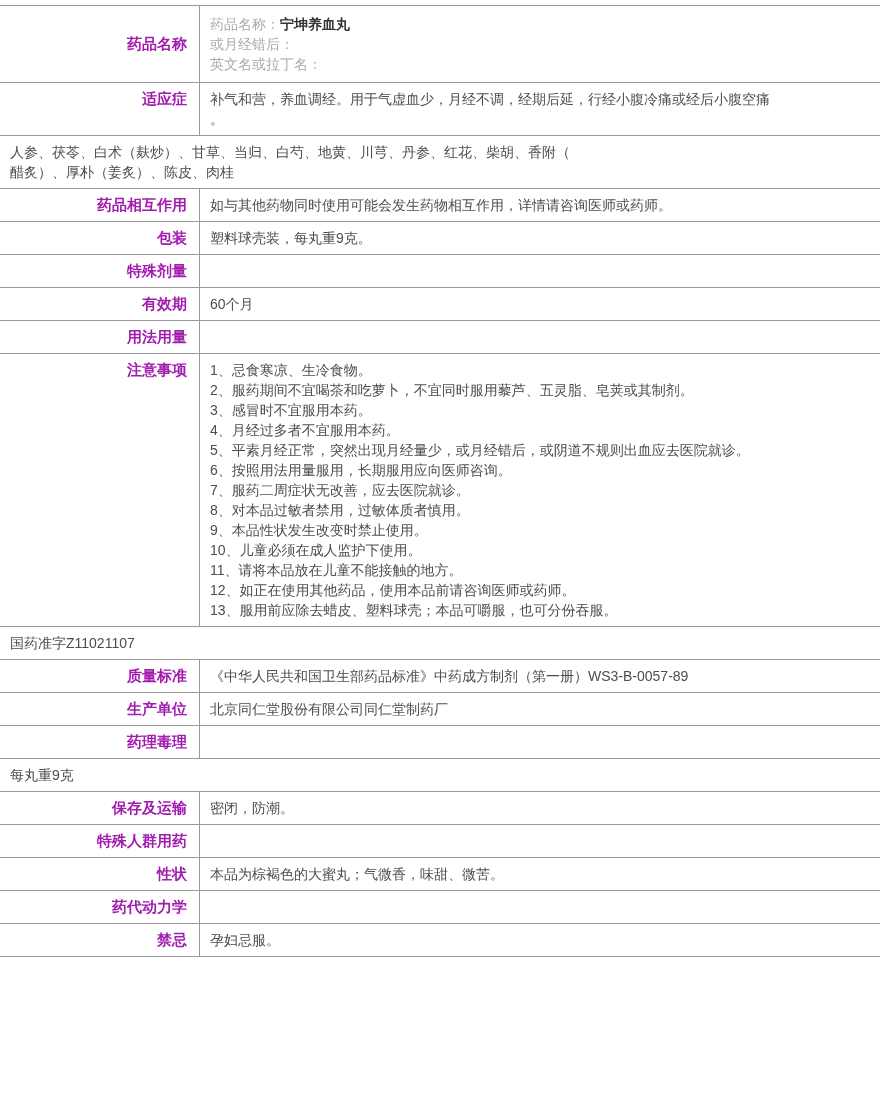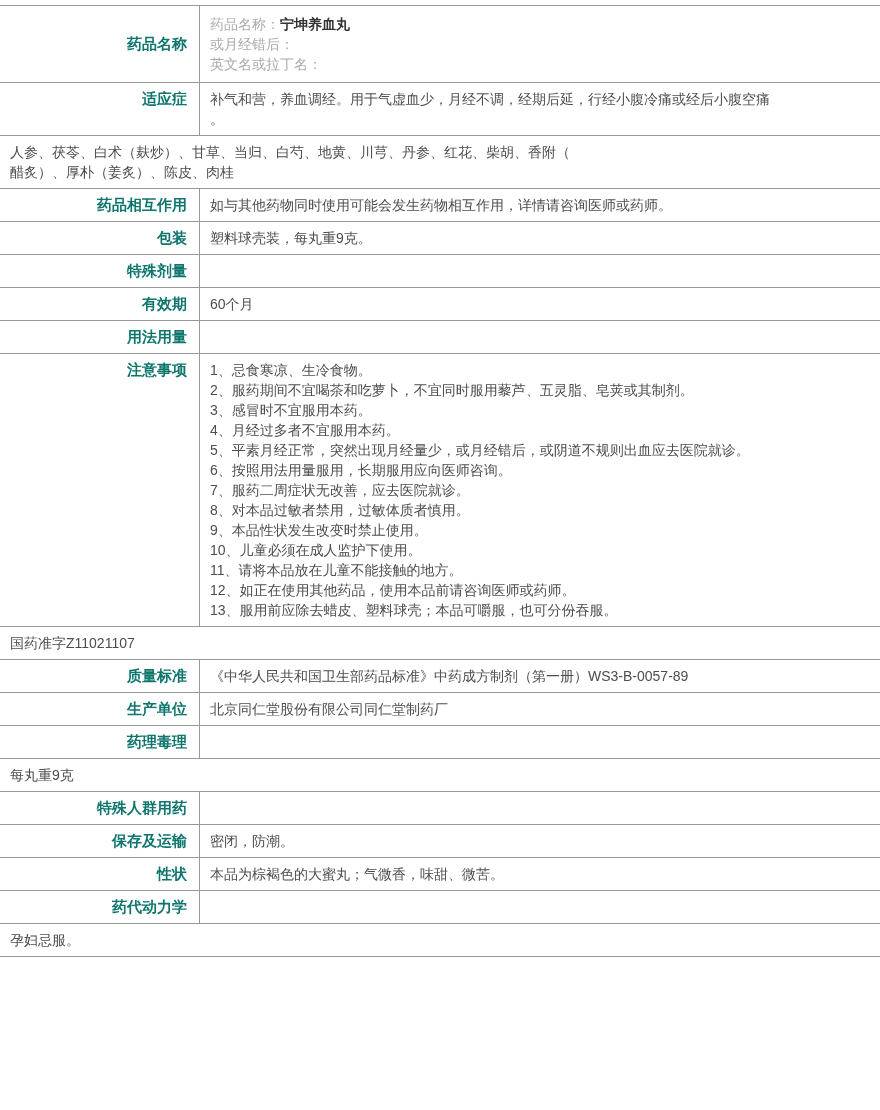--- a/index.html
+++ b/index.html
@@ -30,21 +30,21 @@
     box-sizing: border-box;
   }
   .label {
     width: 200px;
     flex: 0 0 200px;
     border-right: 1px solid #999999;
     text-align: right;
     padding: 6px 12px 6px 4px;
     font-size: 15px;
     font-weight: bold;
-    color: #0f766e;
+    color: #a21caf;
     line-height: 20px;
   }
   .content {
     flex: 1 1 auto;
     padding: 6px 12px 6px 10px;
     font-size: 14px;
     color: #4d4d4d;
     line-height: 20px;
     white-space: pre-line;
   }
@@ -156,36 +156,37 @@
   <div class="row">
     <div class="cell label">药理毒理</div>
     <div class="cell content"></div>
   </div>
 
   <div class="row">
     <div class="cell content">每丸重9克</div>
   </div>
 
   <div class="row">
-    <div class="cell label">特殊人群用药</div>
-    <div class="cell content"></div>
+    <div class="cell label">保存及运输</div>
+    <div class="cell content">密闭，防潮。</div>
   </div>
 
   <div class="row">
-    <div class="cell label">保存及运输</div>
-    <div class="cell content">密闭，防潮。</div>
+    <div class="cell label">特殊人群用药</div>
+    <div class="cell content"></div>
   </div>
 
   <div class="row">
     <div class="cell label">性状</div>
     <div class="cell content">本品为棕褐色的大蜜丸；气微香，味甜、微苦。</div>
   </div>
 
   <div class="row">
     <div class="cell label">药代动力学</div>
     <div class="cell content"></div>
   </div>
 
   <div class="row">
+    <div class="cell label">禁忌</div>
     <div class="cell content">孕妇忌服。</div>
   </div>
 
 </div>
 
 </body></html>

